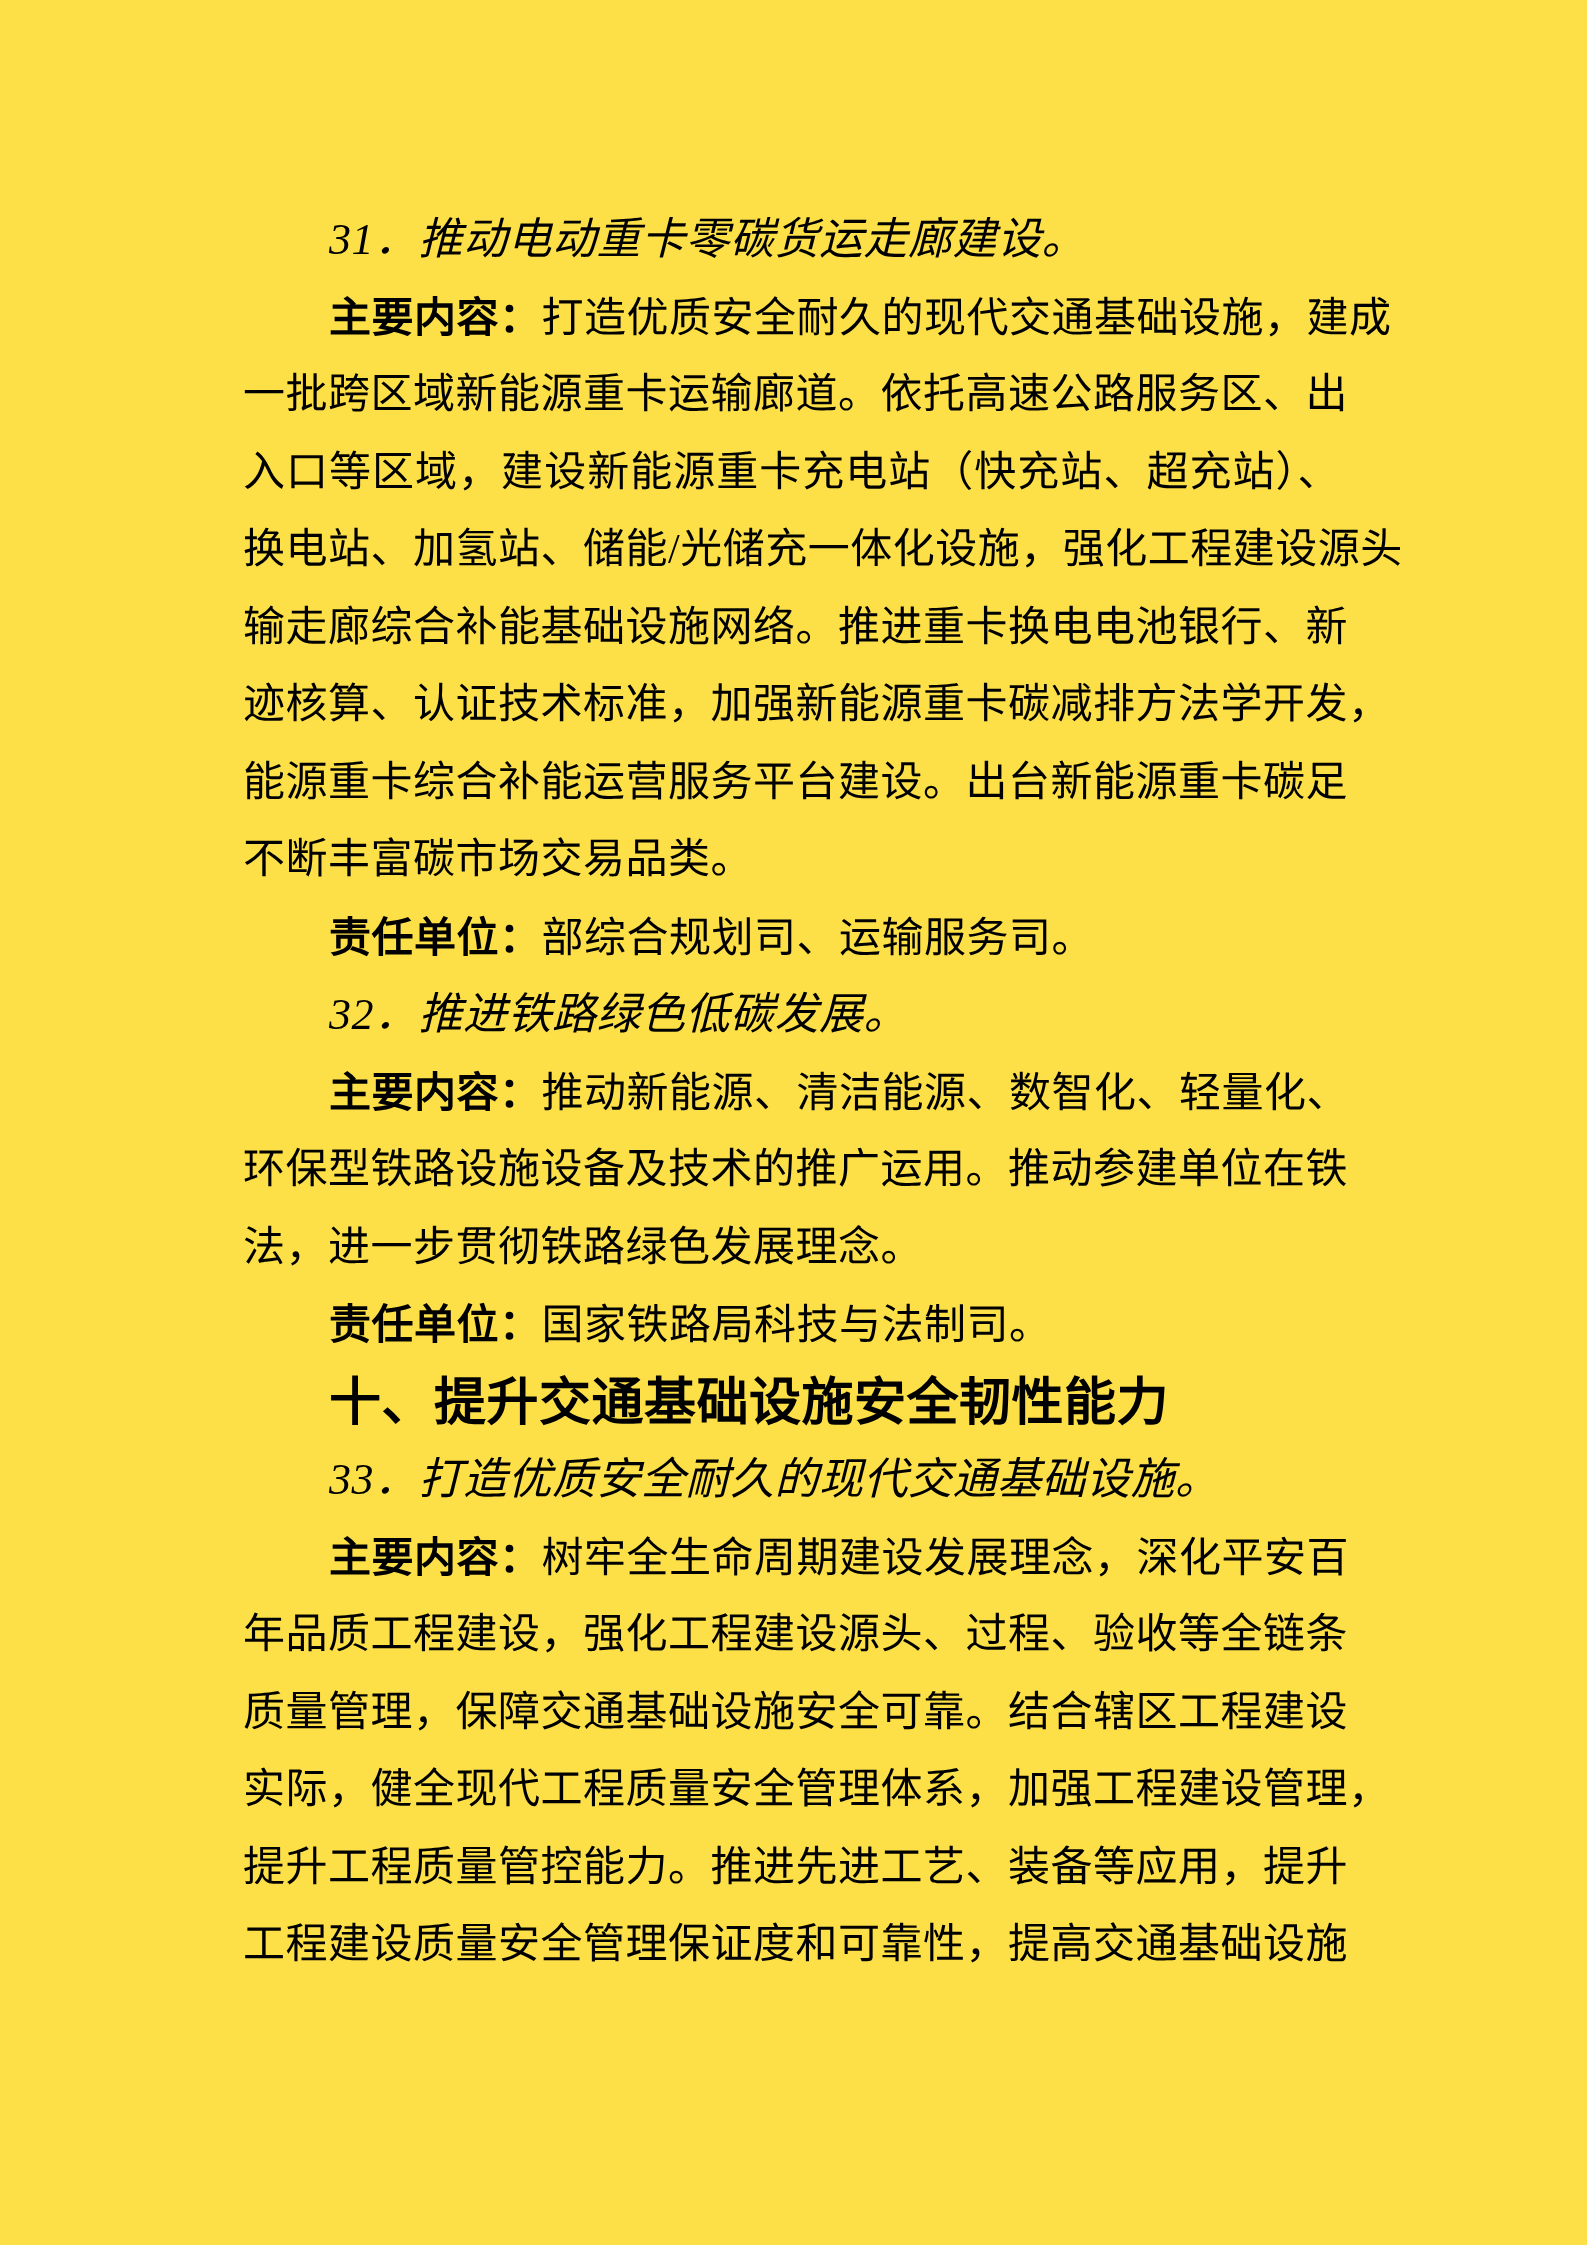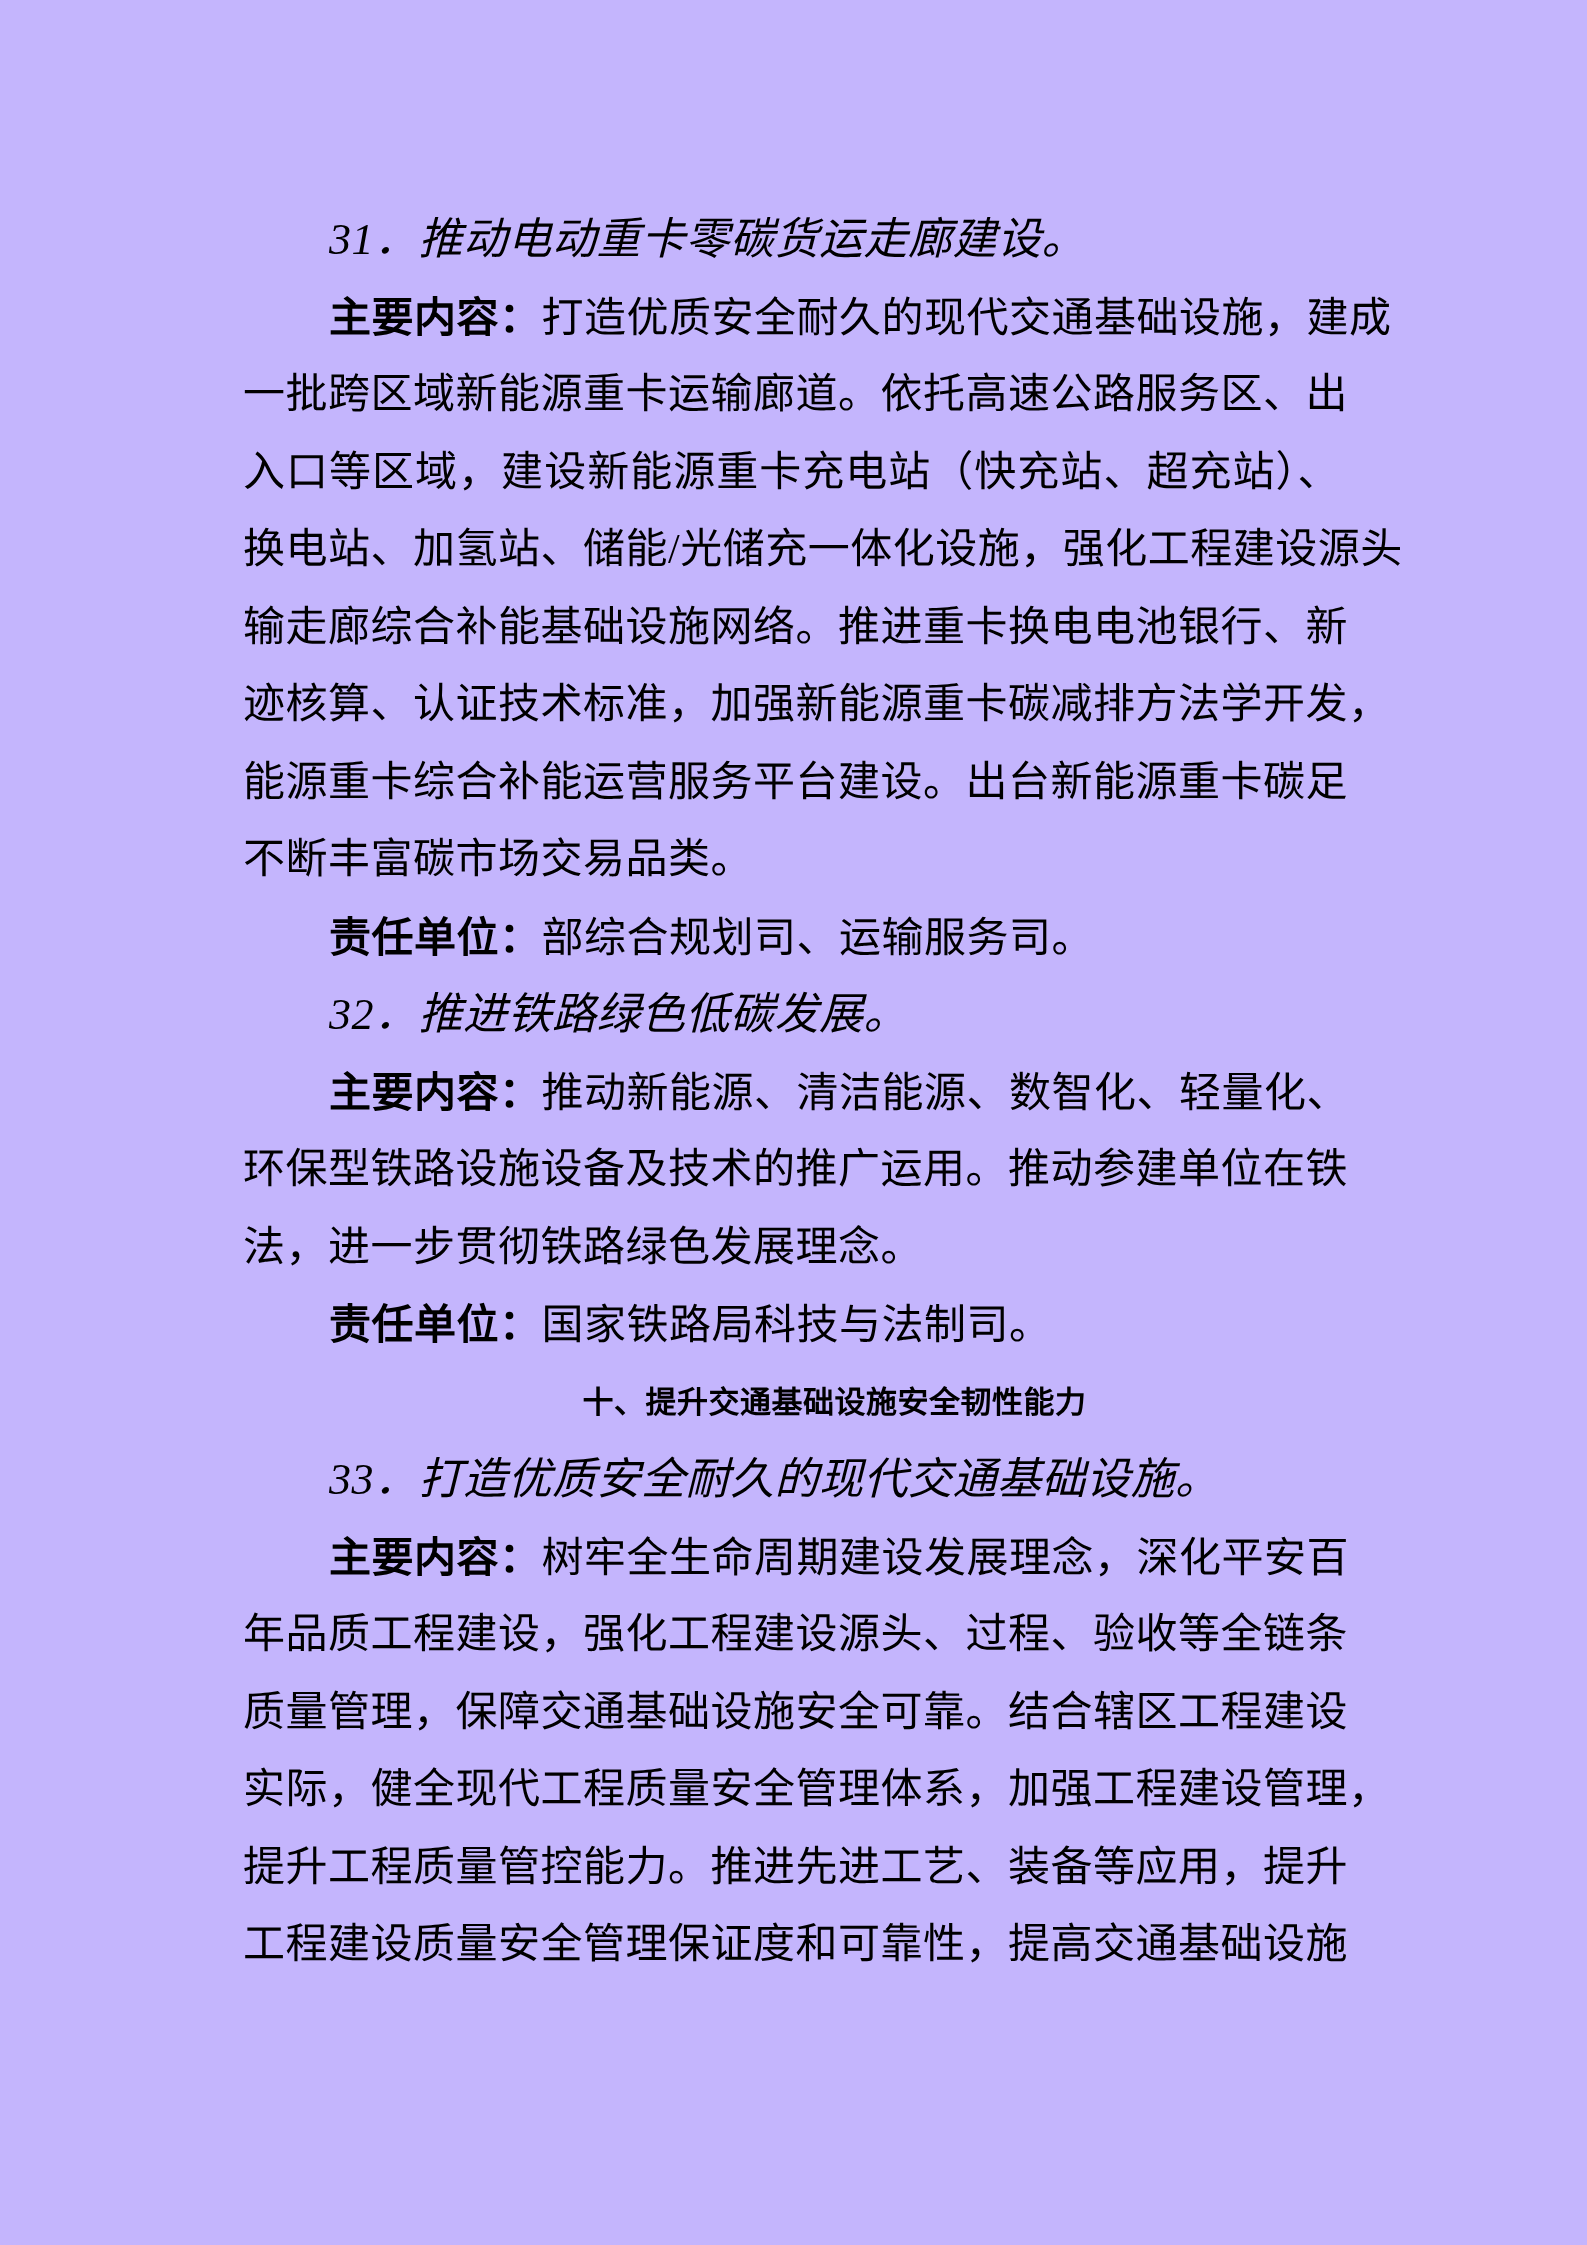--- a/index.html
+++ b/index.html
@@ -35,33 +35,32 @@
   
   .line.item {
     font-style: italic;
     font-size: 44px;
   }
   
   .line.section {
     font-family: "Liberation Sans", sans-serif;
     font-weight: bold;
     font-style: normal;
-    font-size: 31px;
-    text-align: center;
+    font-size: 52px;
   }
   
   .label {
     font-family: "Liberation Sans", sans-serif;
     font-weight: bold;
   }
 </style>
 </head>
 <body>
 
-<div class="page" style="background: #c4b5fd; color: rgb(0, 0, 0); text-decoration: underline;">
+<div class="page" style="background: #fde047; color: rgb(0, 0, 0); text-decoration: underline;">
   <div class="text-block">
       <div class="line item indent">31．推动电动重卡零碳货运走廊建设。</div>
       <div class="line body indent fill"><span class="label">主要内容：</span><span>打造优质安全耐久的现代交通基础设施，建成</span></div>
       <div class="line body fill">一批跨区域新能源重卡运输廊道。依托高速公路服务区、出</div>
       <div class="line body fill">入口等区域，建设新能源重卡充电站（快充站、超充站）、</div>
       <div class="line body fill">换电站、加氢站、储能/光储充一体化设施，强化工程建设源头</div>
       <div class="line body fill">输走廊综合补能基础设施网络。推进重卡换电电池银行、新</div>
       <div class="line body fill">迹核算、认证技术标准，加强新能源重卡碳减排方法学开发，</div>
       <div class="line body fill">能源重卡综合补能运营服务平台建设。出台新能源重卡碳足</div>
       <div class="line body">不断丰富碳市场交易品类。</div>

